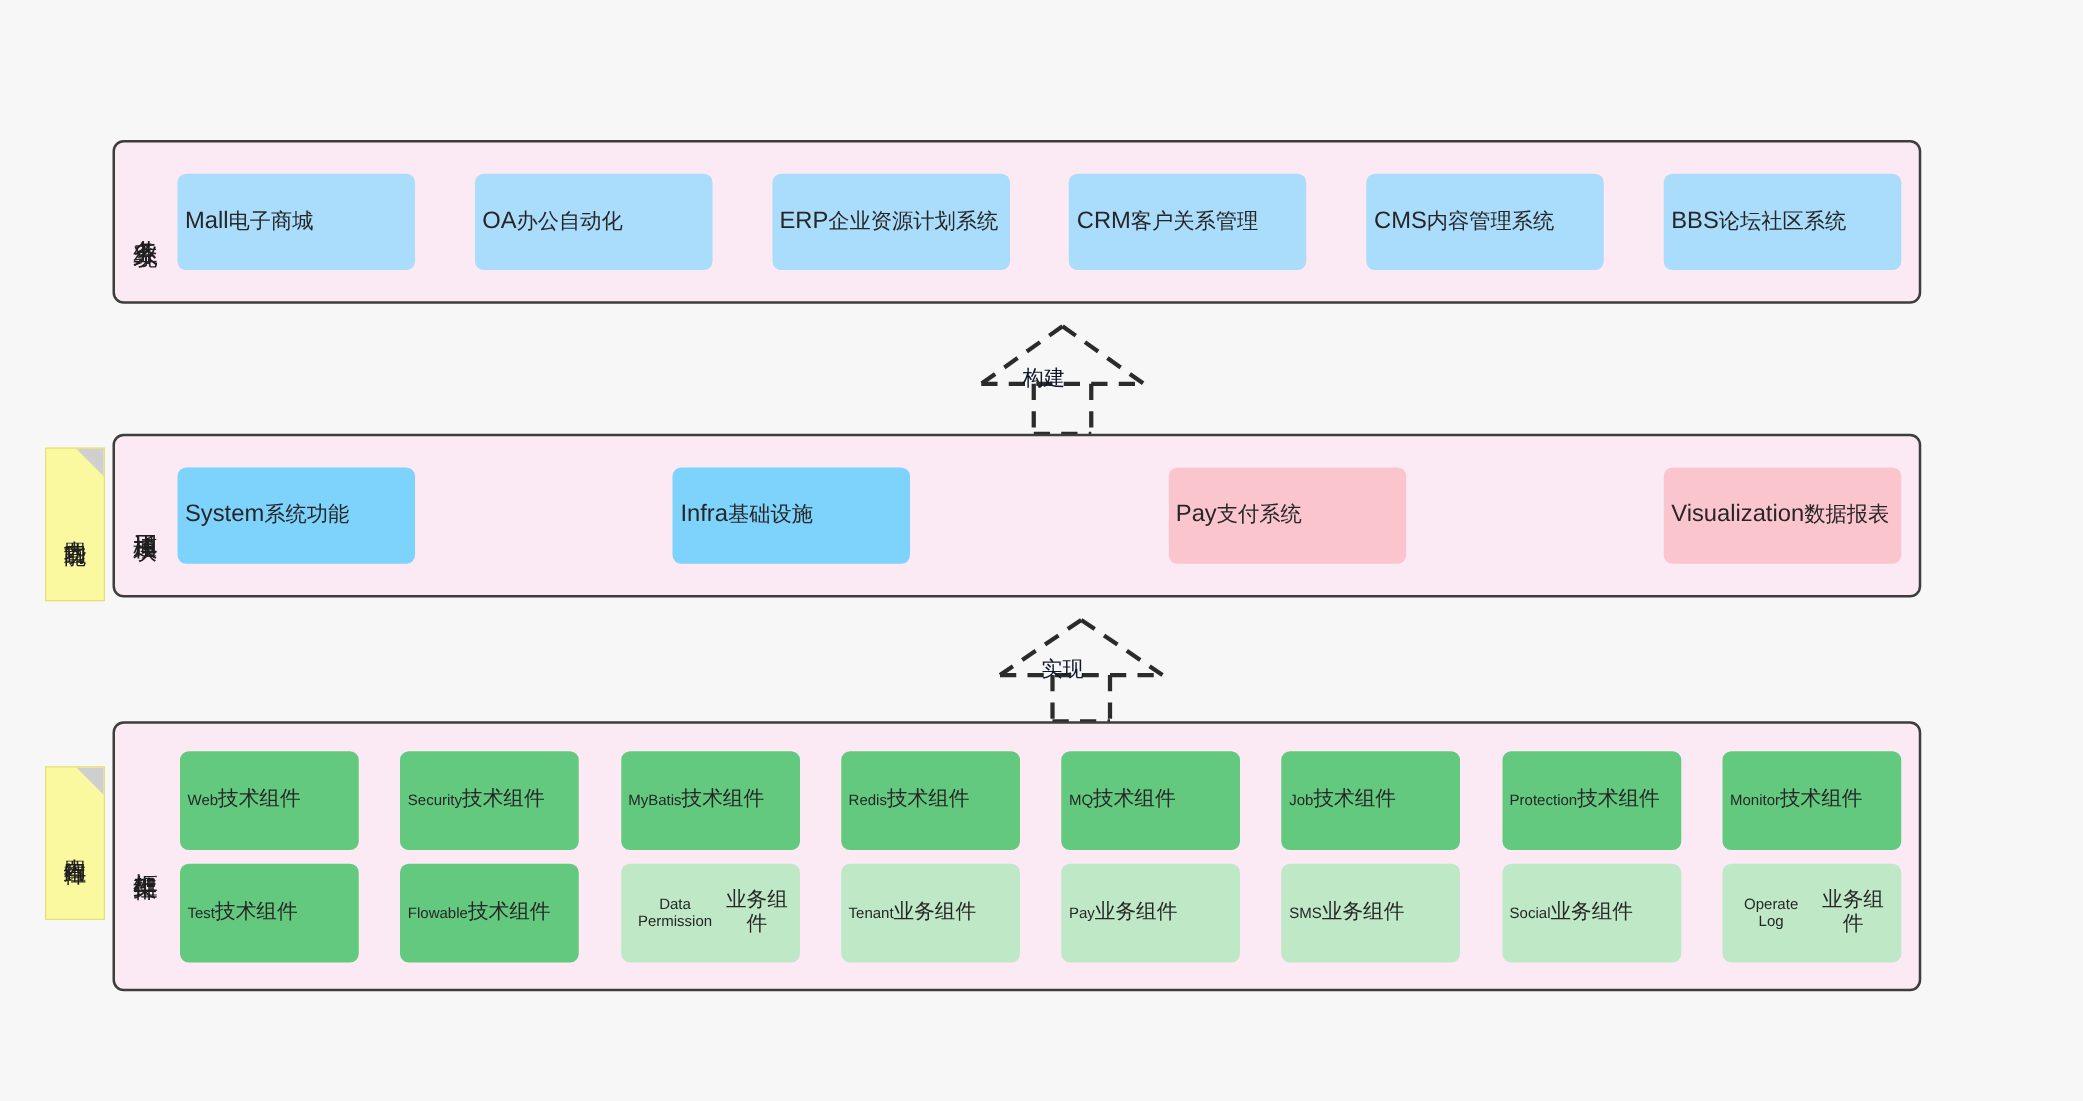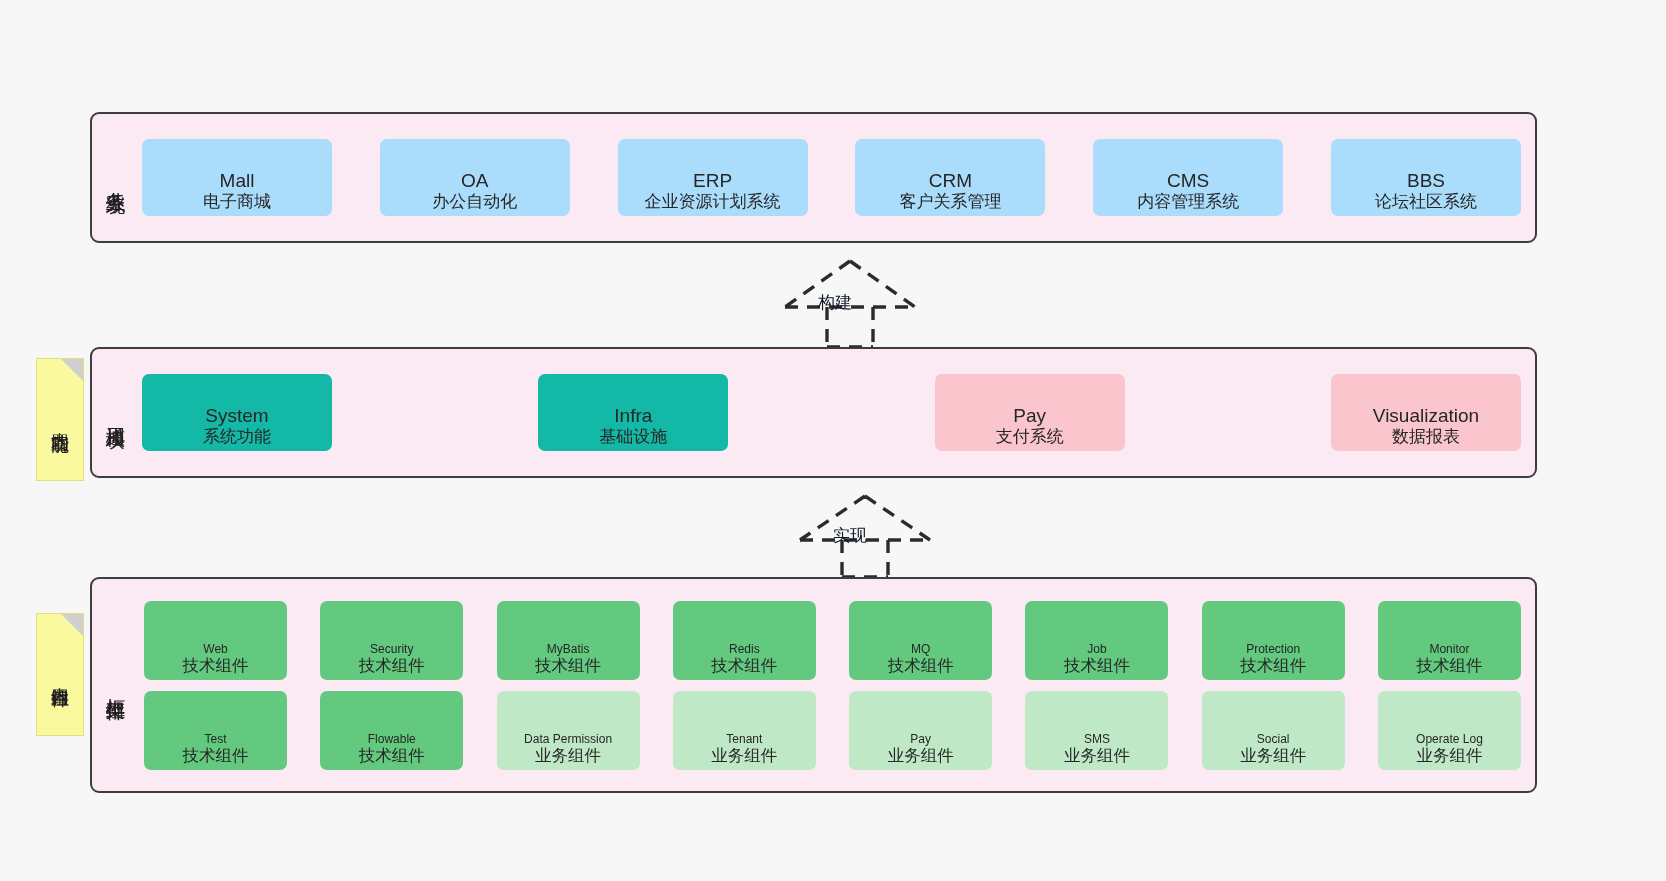--- a/index.html
+++ b/index.html
@@ -58,32 +58,32 @@
     display: flex;
     gap: 0;
     justify-content: space-between;
   }
 
   
   .tile {
     box-sizing: border-box;
     border-radius: 7px;
     display: flex;
-    flex-direction: column;
+    flex-direction: row;
     align-items: center;
-    justify-content: flex-end;
+    justify-content: flex-start;
     text-align: center;
     line-height: 1.18;
     padding: 4px 6px;
   }
   .tile .t-name { font-size: 19px; }
   .tile .t-sub  { font-size: 17px; }
 
   .t-blue       { background: #aadcfb; }
-  .t-red        { background: #14b8a6; }
+  .t-red        { background: #7dd3fc; }
   .t-pink       { background: #fbc5ce; }
   .t-green      { background: #63c97f; }
   .t-greenlight { background: #bfe8c7; }
 
   
   #layer-business { left: 90px; top: 112px; width: 1447px; height: 131px; }
   #layer-business .tile { width: 190px; height: 77px; }
 
   
   #layer-module { left: 90px; top: 347px; width: 1447px; height: 131px; }

